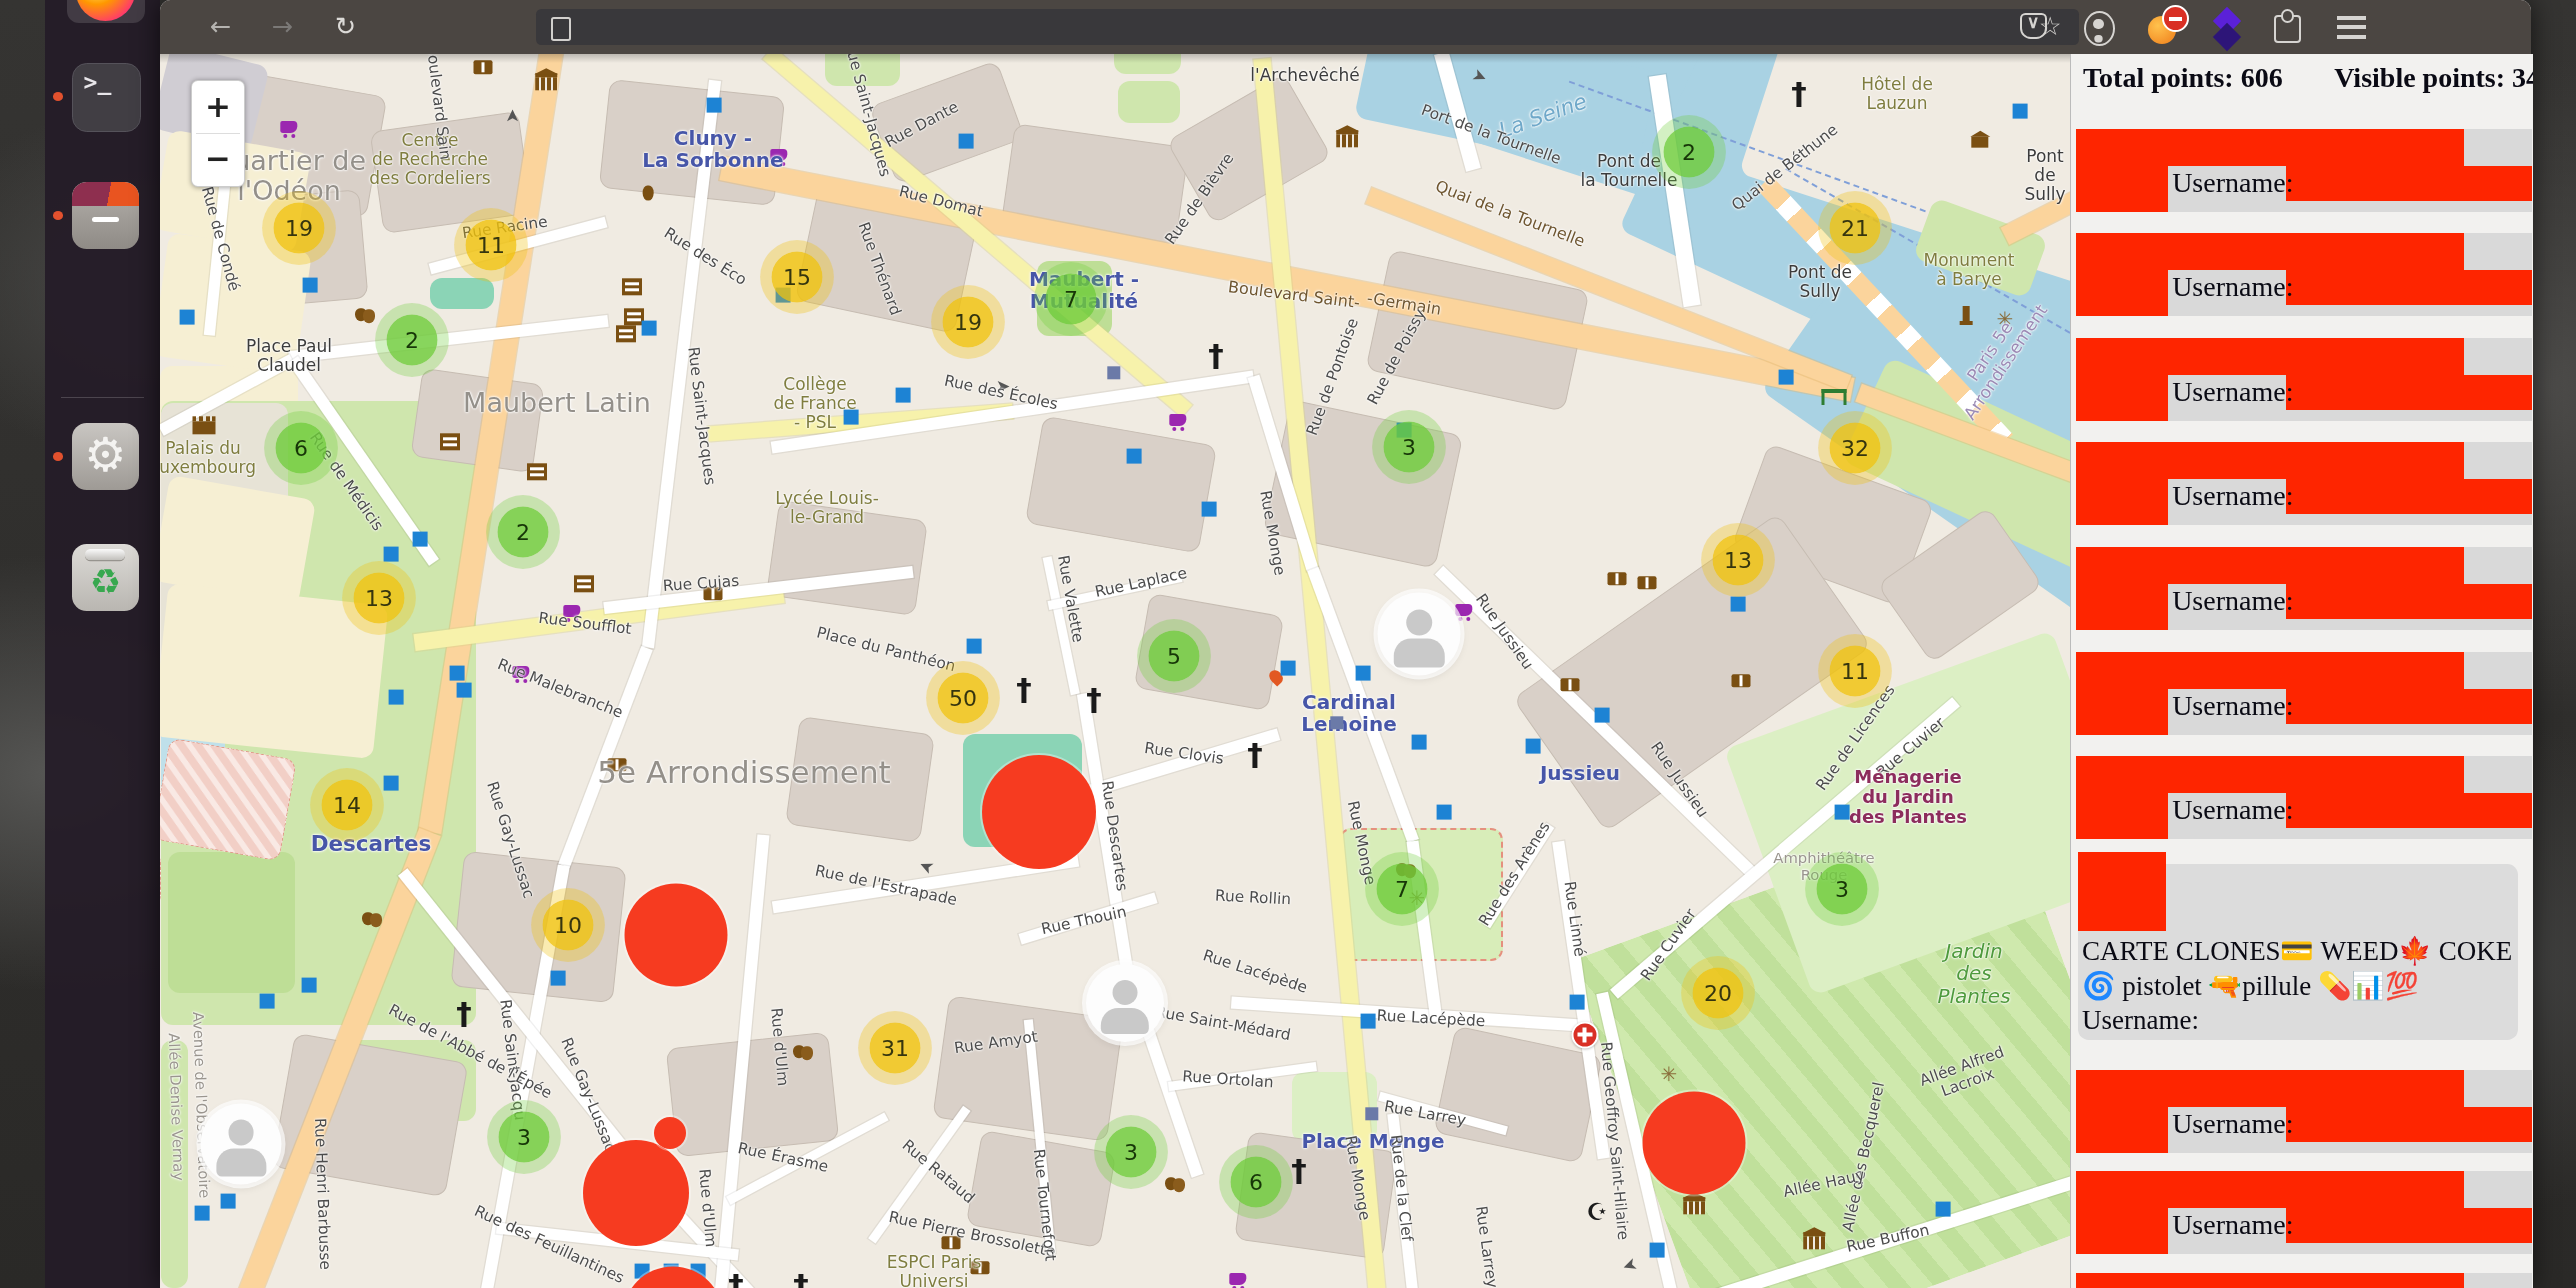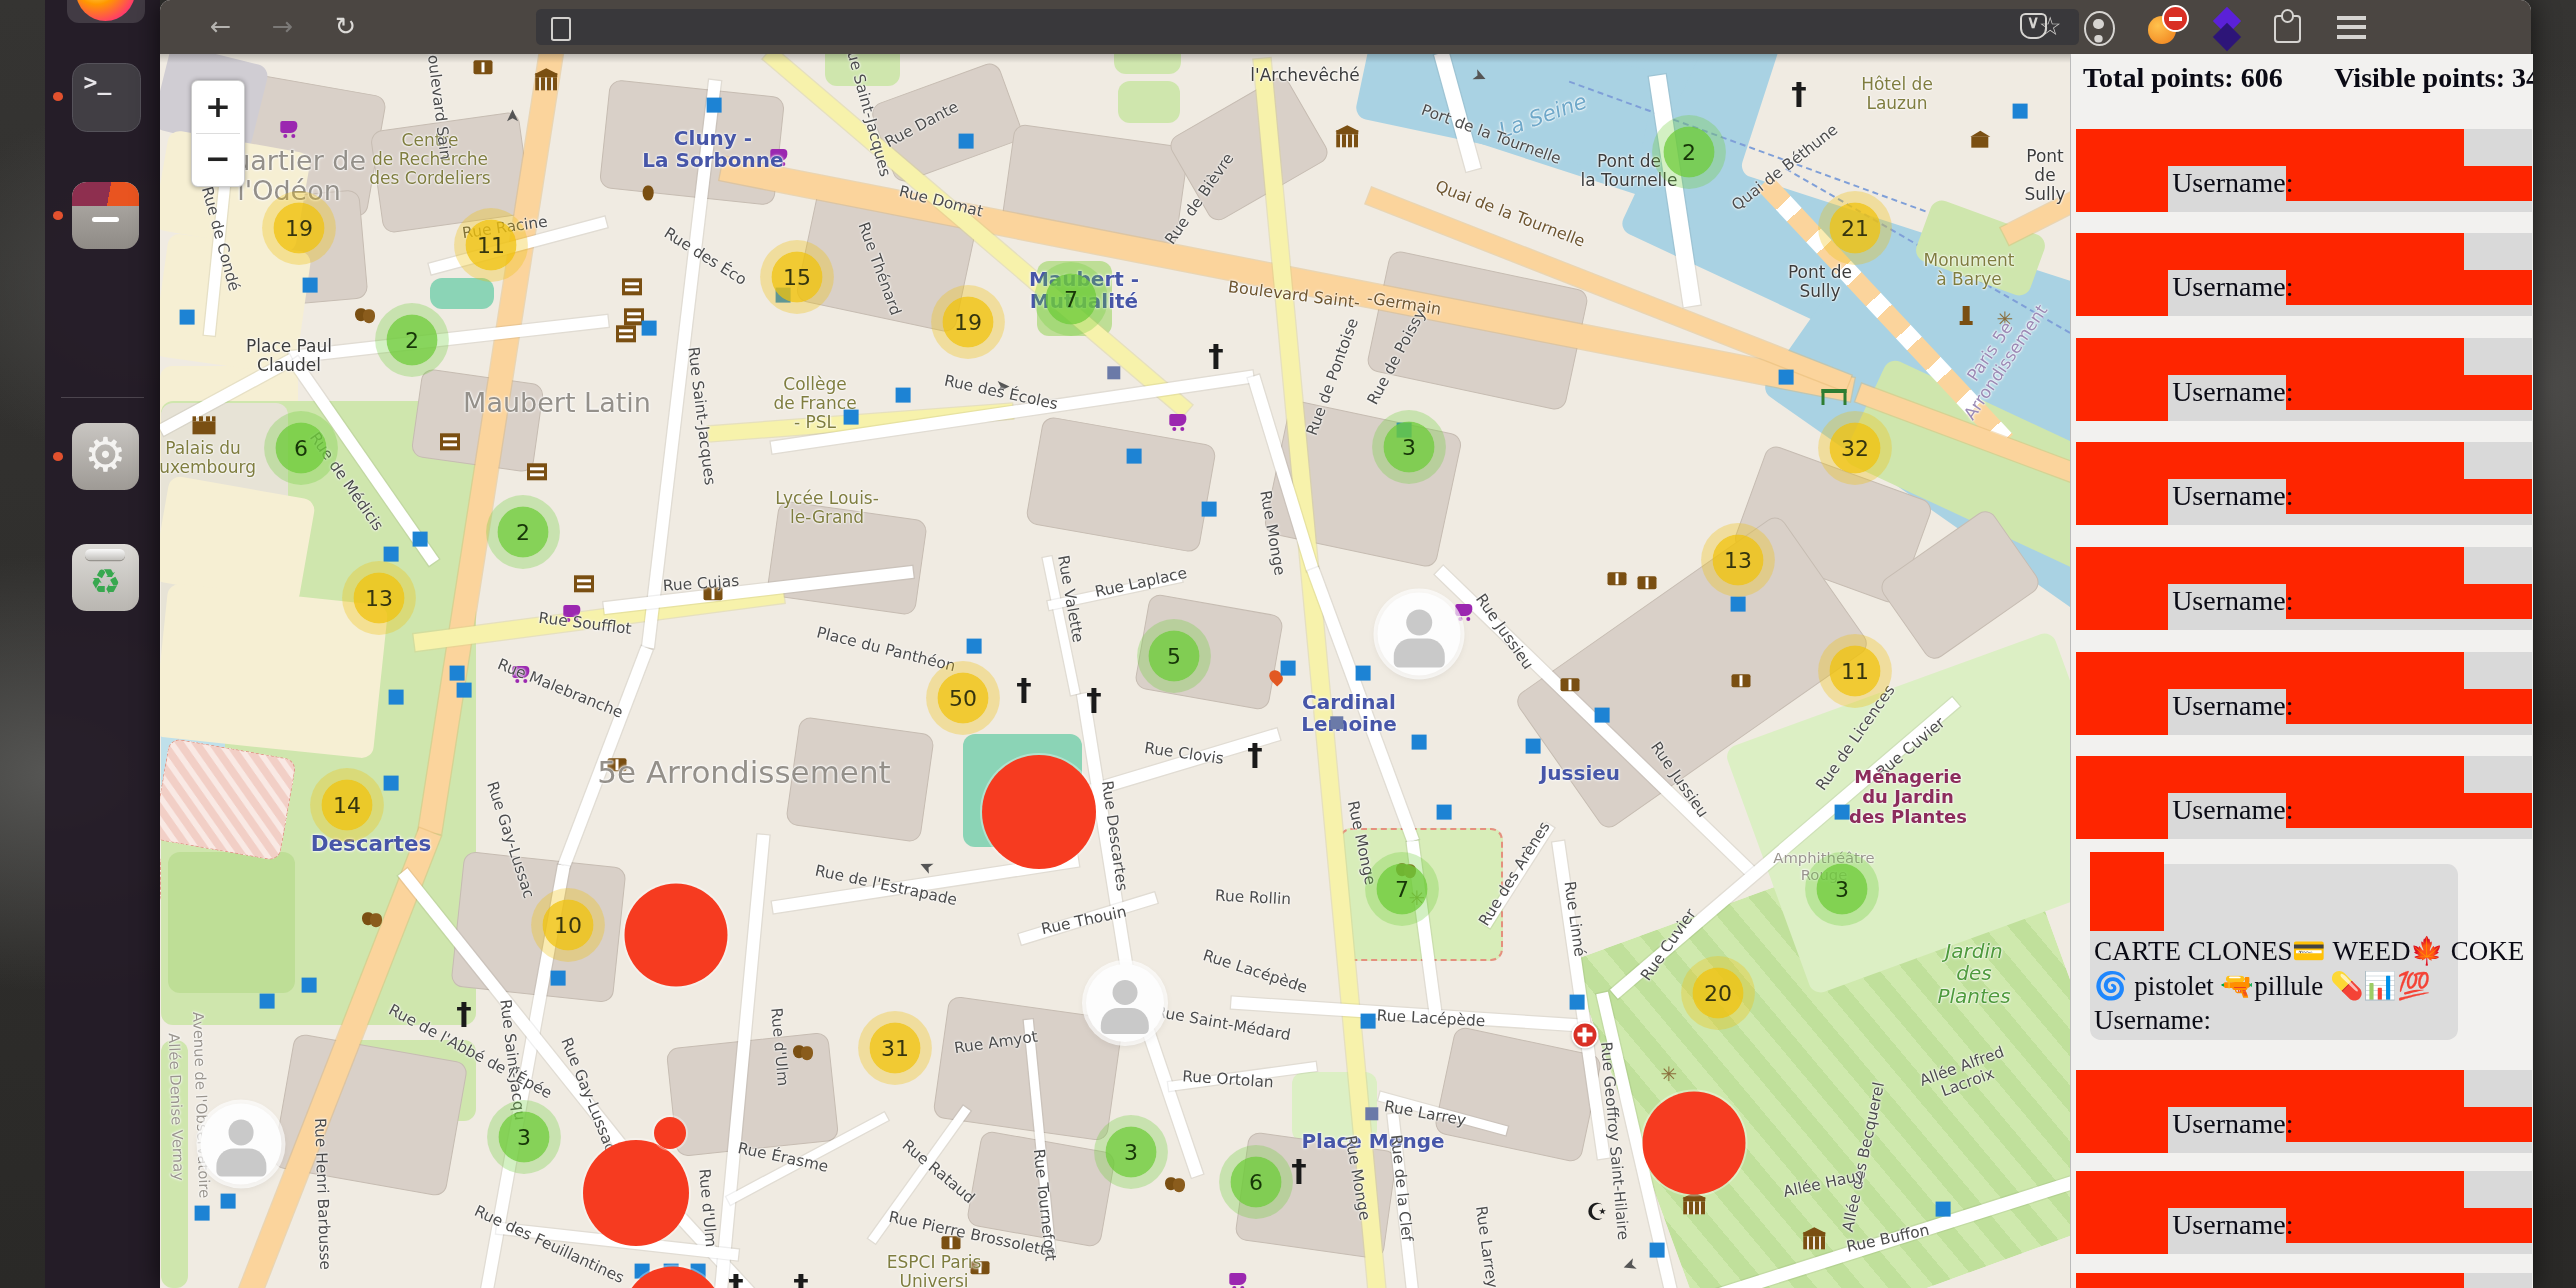--- a/index.html
+++ b/index.html
@@ -141,21 +141,21 @@
   #zoomctl .sep{position:absolute;left:4px;top:52px;width:44px;height:1.3px;background:#ddd;}
   
   #sidebar{position:absolute;left:1910px;top:0;width:462px;height:1234px;background:#f2f1ef;overflow:hidden;border-left:0.7px solid #bbb;}
   #sb-head{position:absolute;left:12px;top:8px;font-family:"Liberation Serif",serif;font-weight:bold;font-size:28px;color:#0a0a14;white-space:nowrap;}
   #sb-head .gap{display:inline-block;width:38px;}
   .row{position:absolute;left:5.4px;width:456px;height:83px;background:#d9d9d9;}
   .row .r-a{position:absolute;left:0;top:0;width:20%;height:100%;background:#fe2500;}
   .row .r-b{position:absolute;left:0;top:0;width:85%;height:45%;background:#fe2500;}
   .row .r-c{position:absolute;left:46%;top:45%;width:54%;height:42%;background:#fe2500;}
   .row .r-user{position:absolute;left:21%;top:46%;font-family:"Liberation Serif",serif;font-size:28px;color:#0a0a14;}
-  .row-msg{position:absolute;left:19px;width:368px;}
+  .row-msg{position:absolute;left:7px;width:440px;}
   .row-msg .msg-bg{position:absolute;left:0;top:12px;right:0;bottom:0;background:#dcdcdc;border-radius:10.7px;}
   .row-msg .r-a{position:absolute;left:0;top:0;width:20%;height:79px;background:#fe2500;}
   .row-msg .msg-text{position:absolute;left:4px;top:82px;width:448px;font-family:"Liberation Serif",serif;font-size:27px;color:#0a0a14;line-height:1.28;}
 </style>
 </head>
 <body>
 
 <div id="wallpaper"></div>
 
 <div id="dock">

